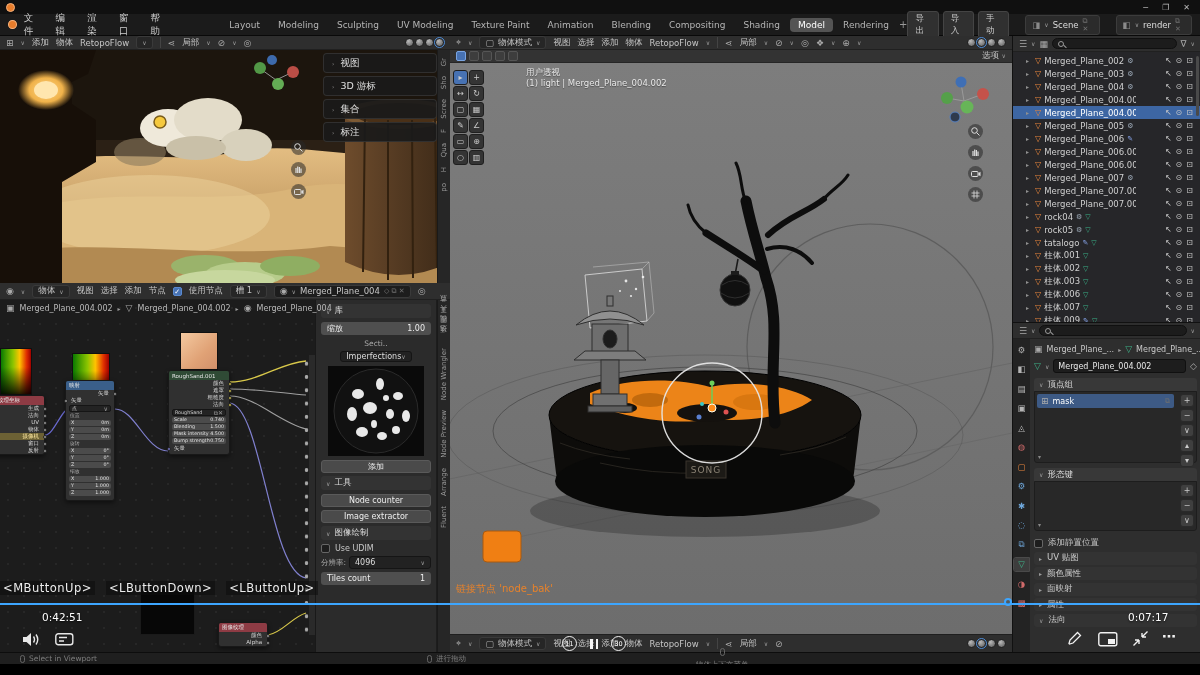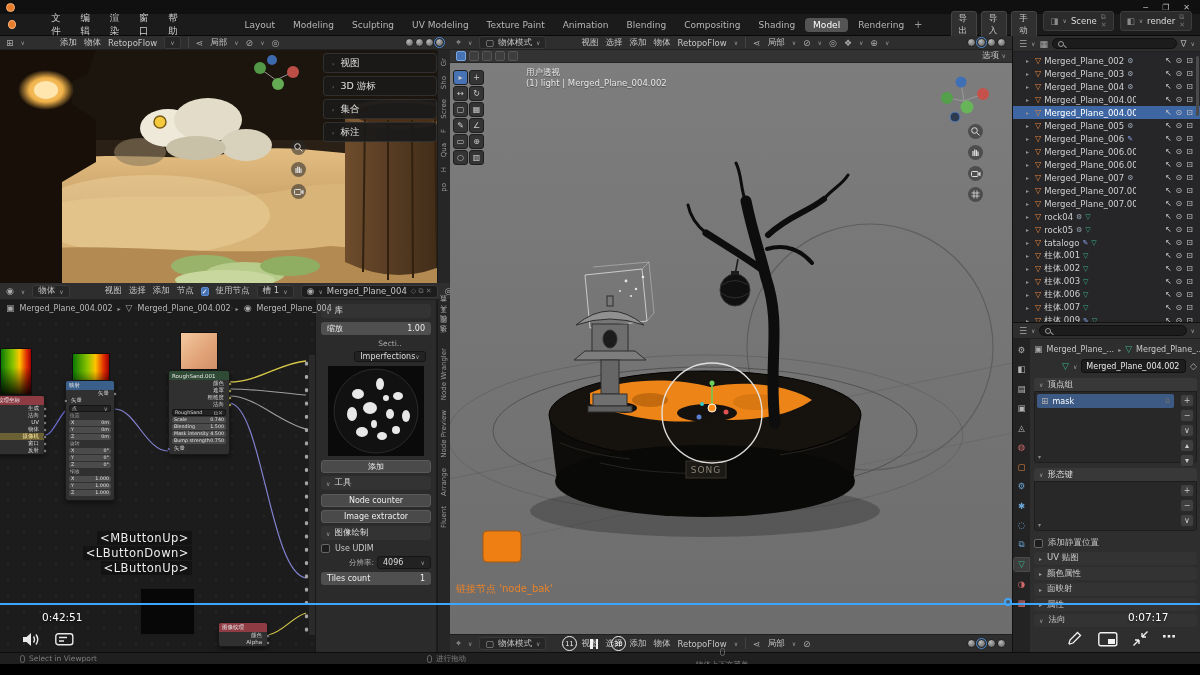--- a/index.html
+++ b/index.html
@@ -1,32 +1,32 @@
 <!DOCTYPE html>
 <html><head>
 <meta charset="utf-8">
 <style>
   * { box-sizing: border-box; margin:0; padding:0; }
   html,body { width:1200px; height:675px; background:#000; overflow:hidden;
     font-family:"DejaVu Sans","Liberation Sans",sans-serif; color:#c8c8c8; }
   .r { position:absolute; }
-  .flex { display:flex; align-items:center;margin-left:28px; }
+  .flex { display:flex; align-items:center; }
 
   
   #titlebar { left:0; top:0; width:1200px; height:14px; background:#101010; font-size:8px; color:#9a9a9a; display:flex; align-items:center; padding-left:6px; gap:5px;}
   .blogo { width:9px; height:9px; border-radius:50%; background:#e87d2c; border:1px solid #f8b37c; }
   #winctl { margin-left:auto; display:flex; gap:14px; padding-right:10px; color:#bbb; font-size:8px;}
 
   
   #menubar { left:0; top:14px; width:1200px; height:22px; background:#1b1b1b; display:flex; align-items:center; padding:0 8px; font-size:9.5px; border-bottom:1px solid #090909;}
   #menubar .menu { padding:2px 7px; color:#cfcfcf; }
   #wstabs { margin-left:46px; display:flex; gap:2px; }
   #wstabs .tab { padding:2px 8px; border-radius:4px; color:#b5b5b5; font-size:9px; white-space:nowrap;}
   #wstabs .tab.active { background:#545454; color:#fff; }
-  #mbright { margin-left:auto; display:flex; gap:6px; align-items:flex-start;}
+  #mbright { margin-left:auto; display:flex; gap:16px; align-items:center;}
   .mbbtn { background:#303030; border:1px solid #444; border-radius:3px; padding:1px 7px; font-size:8.5px; color:#ccc;}
   .chip { background:#2b2b2b; border:1px solid #3c3c3c; border-radius:3px; padding:1px 6px; font-size:8.5px; color:#ddd; display:flex; gap:4px; align-items:center;}
   .dim { color:#8a8a8a; } .dim2{ color:#6f6f6f; font-size:7px;}
 
   
   .edhdr { background:#2e2e2e; border-bottom:1px solid #202020; display:flex; align-items:center; gap:7px; font-size:8.5px; color:#c5c5c5; padding:0 6px; white-space:nowrap; overflow:hidden;}
   .edhdr .mi { color:#c5c5c5; }
   .mode { background:#262626; border:1px solid #3a3a3a; border-radius:3px; padding:0 5px; display:flex; gap:4px; align-items:center; height:13px;}
   .caret { font-size:6px; color:#9a9a9a; }
   .sep { width:1px; height:11px; background:#444; }
@@ -129,21 +129,21 @@
   #statusbar { left:0; top:652px; width:1200px; height:12px; background:#1f1f1f; border-top:1px solid #0d0d0d; display:flex; align-items:center; gap:0; font-size:7.5px; color:#7d7d7d;}
   #statusbar .sitem { display:flex; gap:4px; align-items:center;}
   .mouseic { width:5px; height:8px; border:1px solid #666; border-radius:2.5px;}
   #blackstrip { left:0; top:664px; width:1200px; height:11px; background:#000;}
 
   
   #seekline { left:0; top:603px; width:1200px; height:2px; background:#3da6ff; z-index:50;}
   #seekline .rest { position:absolute; left:1010px; top:0; width:190px; height:2px; background:#3da6ff; opacity:.45;}
   #seekhandle { left:1004px; top:598px; width:8px; height:8px; border:2.2px solid #3da6ff; border-radius:50%; background:rgba(20,30,40,.25); z-index:51;}
   .vtime { font-size:10.5px; color:#fff; z-index:52; text-shadow:0 1px 2px rgba(0,0,0,.7);}
-  #keywrap { left:0; top:531px; width:192px; display:flex; flex-direction:column; align-items:flex-end; gap:1px; z-index:52;}
+  #keywrap { left:0; top:581px; width:192px; display:flex; flex-direction:row; align-items:flex-end; gap:11px; z-index:52;}
   .keychip { font-size:11.5px; color:#ececec; background:rgba(12,12,12,.55); padding:0 3px; letter-spacing:.5px;}
   .pico { z-index:53; display:flex; align-items:center; justify-content:center;}
 
   svg { display:block; }
 </style>
 </head>
 <body>
 
 <div id="titlebar" class="r">
   <span class="blogo"></span>

